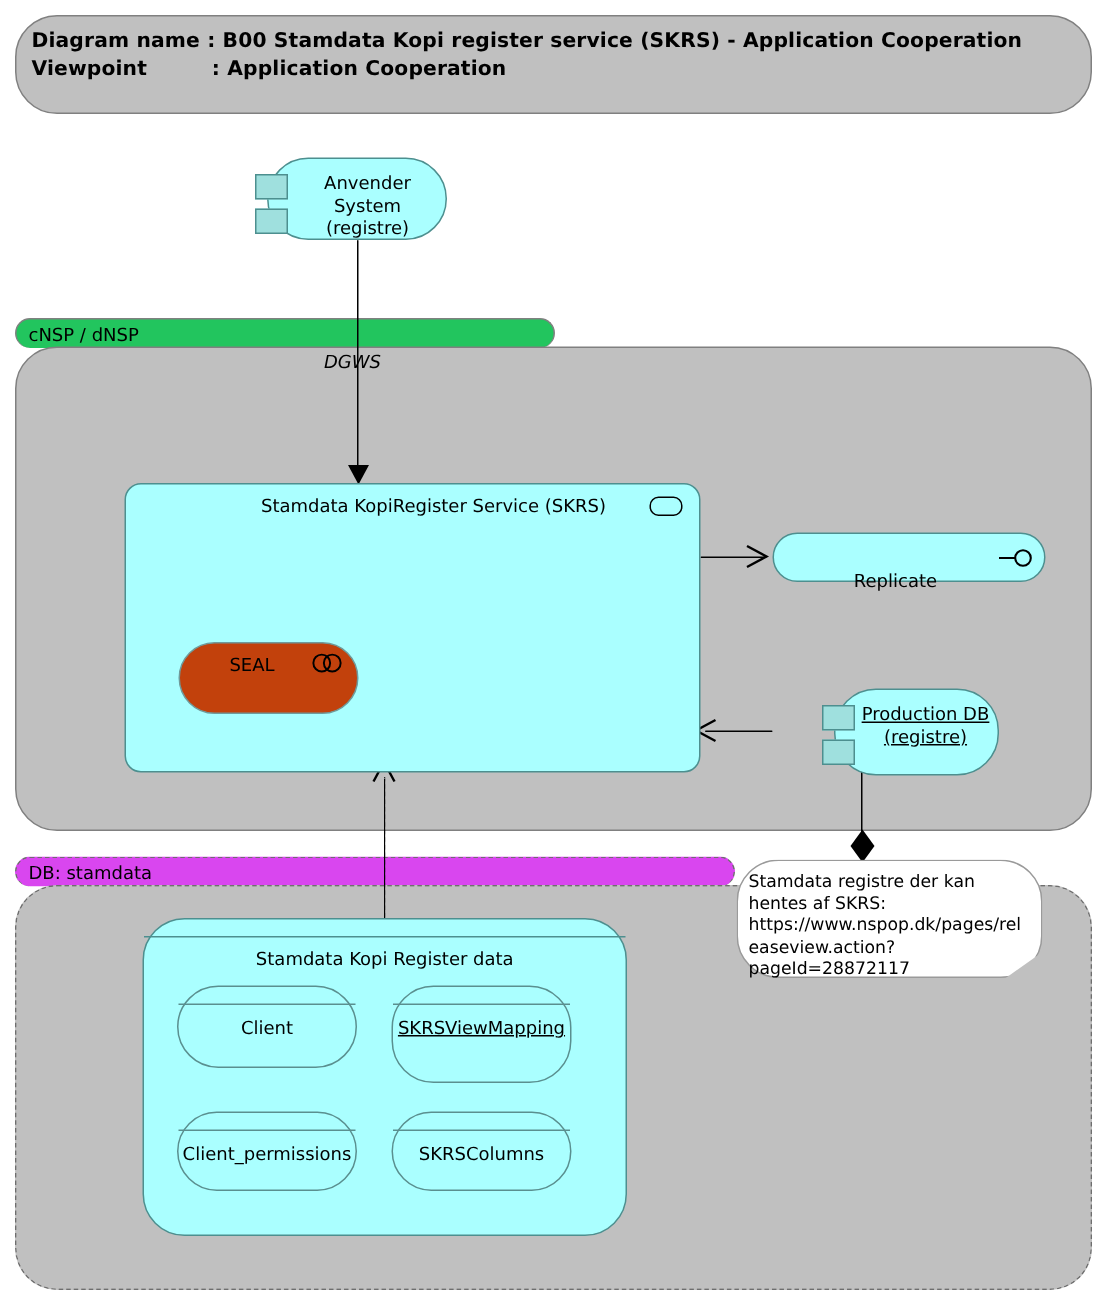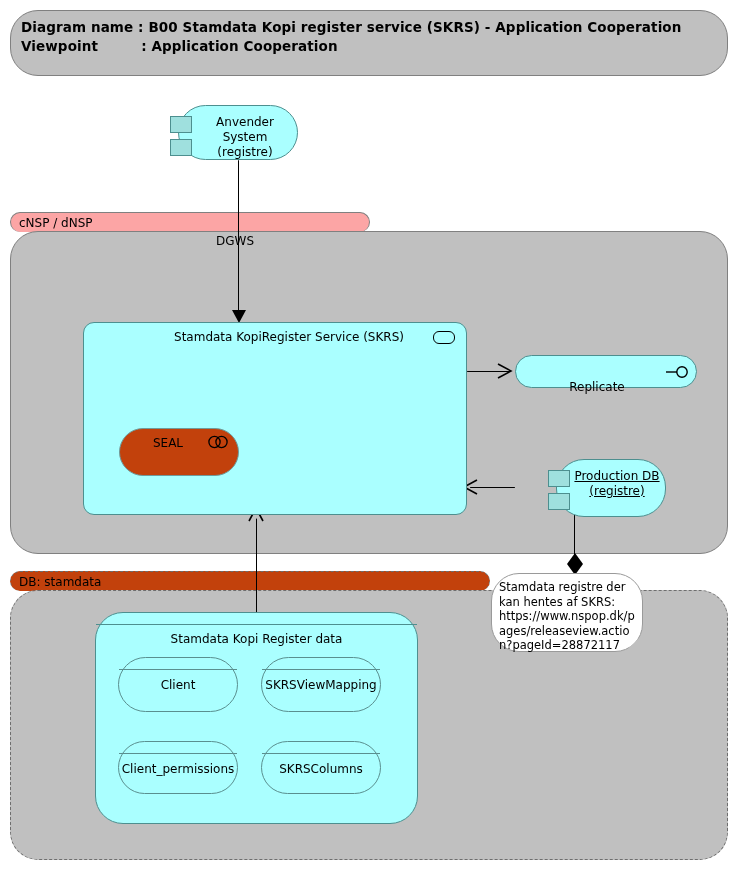--- a/index.html
+++ b/index.html
@@ -10,24 +10,24 @@
   .abs{position:absolute;box-sizing:border-box;border-radius:28px;}
 
   
   #title-block{left:10px;top:10px;width:718px;height:66px;
       background:#c0c0c0;border:1px solid #808080;padding:7px 10px 0 10px;}
   #title-block .line{font-size:13.5px;font-weight:bold;letter-spacing:.1px;
       line-height:19px;white-space:pre;}
 
   
   .group-body{background:#c0c0c0;border:1px solid #808080;}
-  .group-tab{background:#fca5a5;border:1px solid #808080;border-bottom:none;
+  .group-tab{background:#22c55e;border:1px solid #808080;border-bottom:none;
       font-size:12px;padding:3px 0 0 8px;box-sizing:border-box;}
   .group-body.dashed{background:#c0c0c0;border:1px dashed #6e6e6e;}
-  .group-tab.dashed{background:#c2410c;border:1px dashed #6e6e6e;border-bottom:none;}
+  .group-tab.dashed{background:#d946ef;border:1px dashed #6e6e6e;border-bottom:none;}
 
   
   .node{background:#aaffff;border:1px solid #4d8f8f;}
   .node .label{font-size:12px;text-align:center;line-height:15px;}
 
   
   .component .tab{position:absolute;left:-9px;width:20px;height:15px;
       background:#9fe0de;border:1px solid #4d8f8f;}
   .component .tab.t1{top:10px;}
   .component .tab.t2{top:33px;}
@@ -80,21 +80,21 @@
 
 <div class="abs group-tab dashed" style="left:10px;top:571px;width:480px;height:20px;">
   <span>DB: stamdata</span>
 </div>
 <div class="abs group-body dashed" style="left:10px;top:590px;width:718px;height:270px;"></div>
 
 <div class="conn vline abs" style="left:238px;top:160px;height:158px;"></div>
 <svg class="ov" style="left:231px;top:310px;width:16px;height:14px;">
   <polygon points="1,0 15,0 8,13" fill="#000"></polygon>
 </svg>
-<div class="lbl abs" style="left:216px;top:234px;">DGWS</div>
+<div class="lbl abs" style="left:216px;top:234px;font-style:italic;">DGWS</div>
 
 <div class="conn hline abs" style="left:467px;top:371px;width:44px;"></div>
 <svg class="ov" style="left:498px;top:364px;width:16px;height:15px;">
   <path d="M0,0 L13,7 L0,14" fill="none" stroke="#000" stroke-width="1.6"></path>
 </svg>
 
 <div class="conn hline abs" style="left:470px;top:487px;width:45px;"></div>
 <svg class="ov" style="left:464px;top:480px;width:16px;height:15px;">
   <path d="M13,0 L0,7 L13,14" fill="none" stroke="#000" stroke-width="1.6"></path>
 </svg>
@@ -144,35 +144,35 @@
 
 <div class="abs node component" style="left:556px;top:459px;width:110px;height:58px;text-decoration:underline;">
   <div class="tab t1"></div>
   <div class="tab t2"></div>
   <div class="label" style="padding-top:9px;padding-left:12px;">
     <div>Production DB</div>
     <div>(registre)</div>
   </div>
 </div>
 
-<div id="note" class="abs" style="left:491px;top:573px;width:152px;height:79px;">
+<div id="note" class="abs" style="left:491px;top:573px;width:204px;height:79px;">
   <div class="txt">Stamdata registre der kan hentes af SKRS: https://www.nspop.dk/pages/releaseview.action?pageId=28872117</div>
 </div>
 
 <div class="abs package" style="left:95px;top:612px;width:323px;height:212px;">
   <div class="band"></div>
   <div class="ptitle">Stamdata Kopi Register data</div>
 </div>
 
 <div class="abs entity" style="left:118px;top:657px;width:120px;height:55px;">
   <div class="band"></div>
   <div class="etitle">Client</div>
 </div>
 
-<div class="abs entity" style="left:261px;top:657px;width:120px;height:55px;">
+<div class="abs entity" style="left:261px;top:657px;width:120px;height:65px;text-decoration:underline;">
   <div class="band"></div>
   <div class="etitle">SKRSViewMapping</div>
 </div>
 
 <div class="abs entity" style="left:118px;top:741px;width:120px;height:53px;">
   <div class="band"></div>
   <div class="etitle">Client_permissions</div>
 </div>
 
 <div class="abs entity" style="left:261px;top:741px;width:120px;height:53px;">

